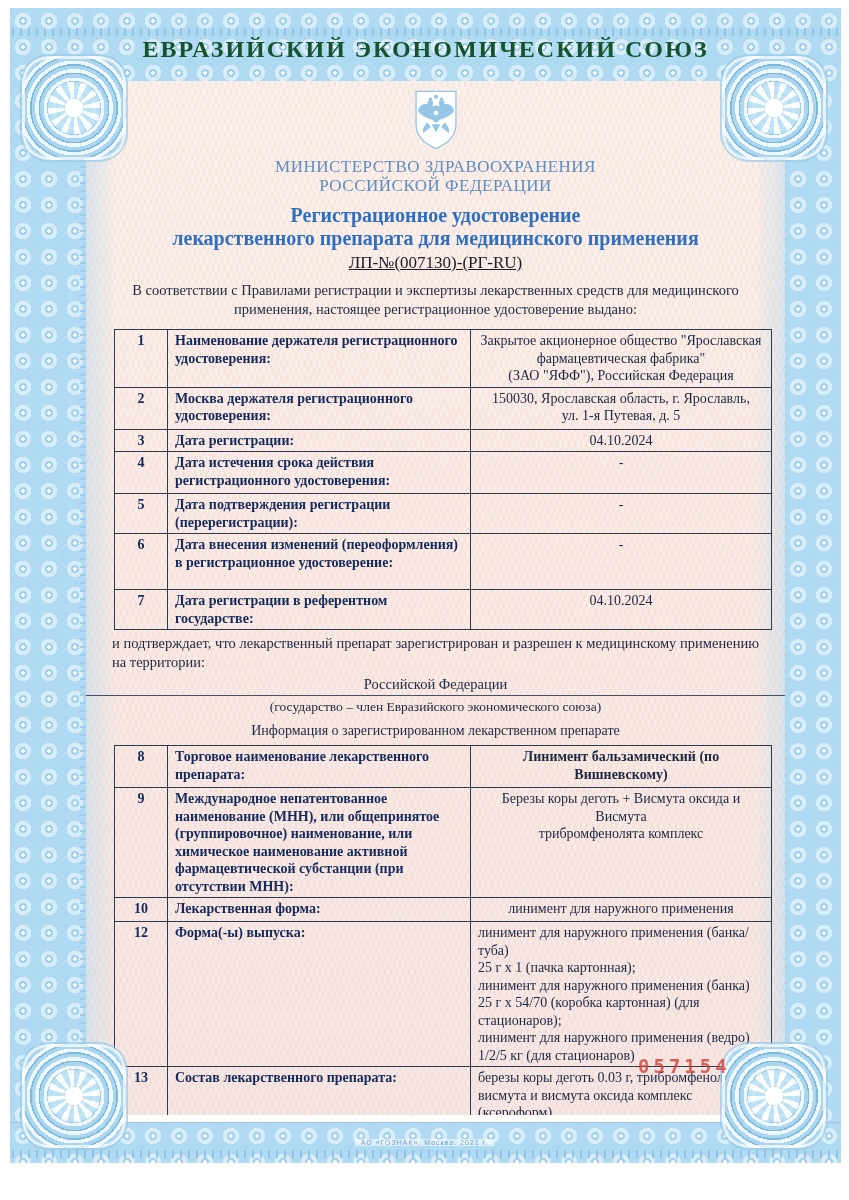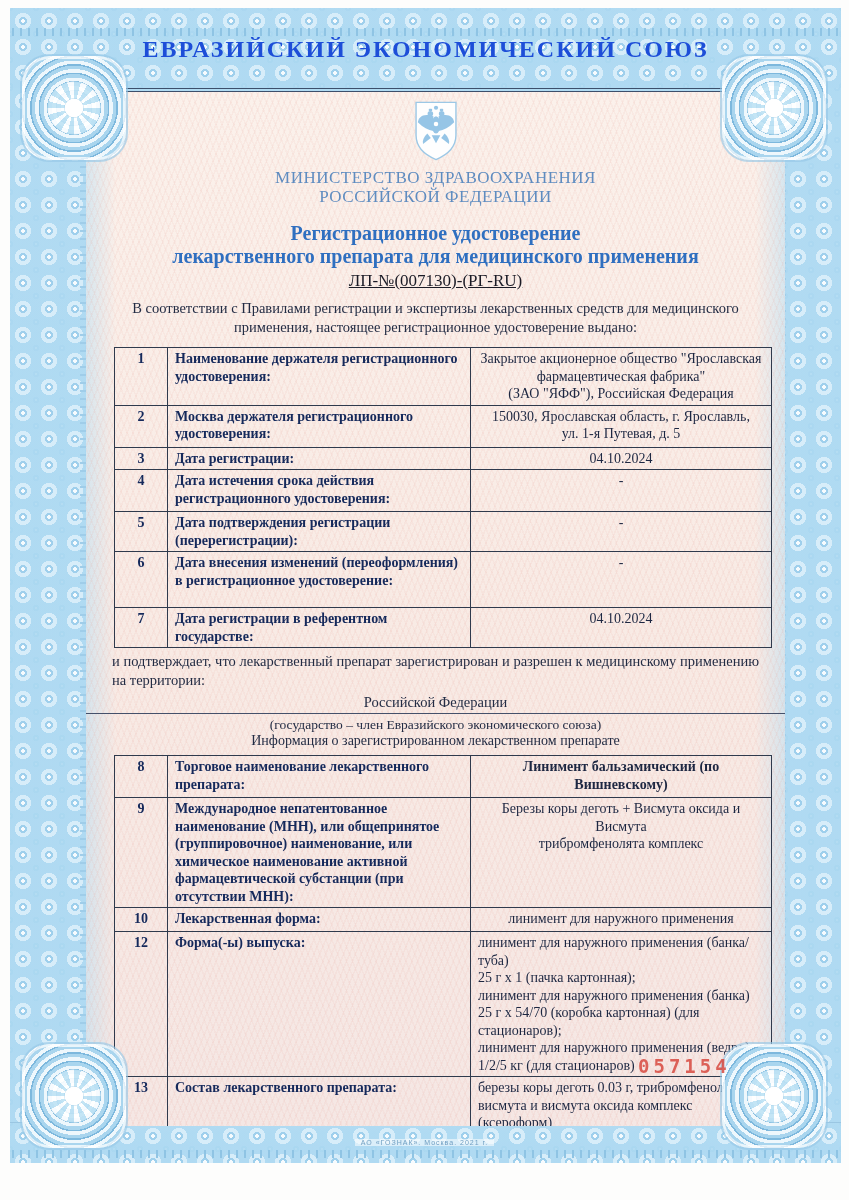--- a/index.html
+++ b/index.html
@@ -43,34 +43,34 @@
     -webkit-mask:radial-gradient(circle, transparent 0 9px, #000 10px 26px, transparent 27px);
             mask:radial-gradient(circle, transparent 0 9px, #000 10px 26px, transparent 27px);
   }
   .rz-tl{left:22px;top:56px;}
   .rz-tr{left:722px;top:56px;}
   .rz-bl{left:22px;top:1044px;}
   .rz-br{left:722px;top:1044px;}
   
   .union-header{
     position:absolute;left:10px;right:8px;top:36px;text-align:center;
-    font-size:24px;font-weight:bold;letter-spacing:2px;color:#1d4ed8;
+    font-size:24px;font-weight:bold;letter-spacing:2px;color:#14532d;
   }
   
   .inner{
-    position:absolute;left:86px;top:92px;width:699px;height:1034px;overflow:hidden;
+    position:absolute;left:86px;top:81px;width:699px;height:1034px;overflow:hidden;
     background-image:
       repeating-linear-gradient(112deg, rgba(231,160,150,.10) 0 1.5px, rgba(0,0,0,0) 1.5px 5.5px),
       repeating-linear-gradient(68deg, rgba(231,160,150,.09) 0 1.5px, rgba(0,0,0,0) 1.5px 5.5px),
       linear-gradient(90deg, rgba(186,223,243,.55), rgba(186,223,243,0) 30px, rgba(186,223,243,0) calc(100% - 30px), rgba(186,223,243,.55)),
       linear-gradient(180deg,#fbf1eb 0%,#f8eae4 55%,#f5e7e4 100%);
   }
   .emblem-wrap{text-align:center;margin-top:8px;height:64px;}
   .ministry{margin-top:4px;text-align:center;font-size:17px;line-height:19px;letter-spacing:.5px;color:#5f8cc0;}
-  .doc-title{margin-top:16px;text-align:center;font-size:20px;line-height:23px;font-weight:bold;color:#2f6fc0;}
+  .doc-title{margin-top:9px;text-align:center;font-size:20px;line-height:23px;font-weight:bold;color:#2f6fc0;}
   .reg-number{margin-top:3px;text-align:center;font-size:17px;font-weight:normal;color:#1b1b26;}
   .reg-number span{text-decoration:underline;}
   .reg-caption{margin-top:2px;text-align:center;font-size:13px;color:#2b2b3a;}
   .para{margin:8px 26px 0 26px;font-size:14.5px;line-height:19px;}
   .para-center{text-align:center;}
   .para-justify{text-align:justify;}
   
   table.doc-table{
     border-collapse:collapse;margin:10px 0 0 28px;width:658px;table-layout:fixed;
     font-size:14px;line-height:17.5px;
@@ -78,21 +78,21 @@
   table.doc-table td{border:1px solid #2f3a4d;vertical-align:top;padding:2px 7px;}
   td.c-num{width:38px;text-align:center;font-weight:bold;color:#15295b;padding-left:2px;padding-right:2px;}
   td.c-label{width:288px;font-weight:bold;color:#15295b;}
   td.c-value{text-align:center;color:#1d2742;white-space:pre-line;}
   td.c-value.val-left{text-align:left;}
   td.c-value.val-bold{font-weight:bold;}
   .mid-block{margin-top:4px;}
   .territory{margin-top:4px;text-align:center;font-size:14.5px;}
   .territory-rule{border:0;border-top:1px solid #44506a;margin:2px 0 0 0;}
   .territory-caption{margin-top:3px;text-align:center;font-size:13.5px;}
-  .info-heading{margin-top:0;text-align:center;font-size:14px;}
+  .info-heading{margin-top:8px;text-align:center;font-size:14px;}
   
   .serial{
     position:absolute;left:638px;top:1055px;
     font-family:"DejaVu Sans Mono", monospace;font-size:19px;font-weight:bold;
     letter-spacing:4px;color:rgba(214,62,52,.8);
   }
   .imprint{
     position:absolute;left:0;right:0;top:1139px;text-align:center;
     font-family:"Liberation Sans", sans-serif;font-size:7px;letter-spacing:1px;color:#6f9ec2;
   }

